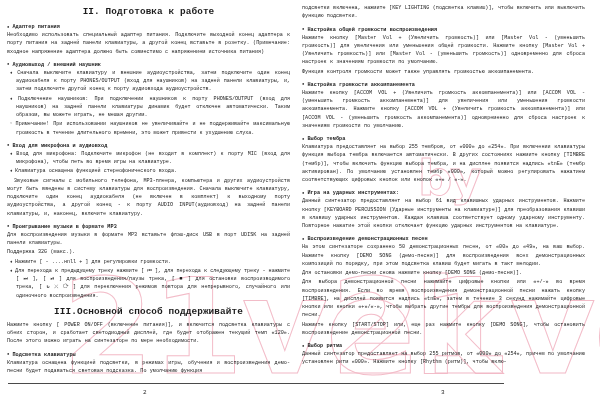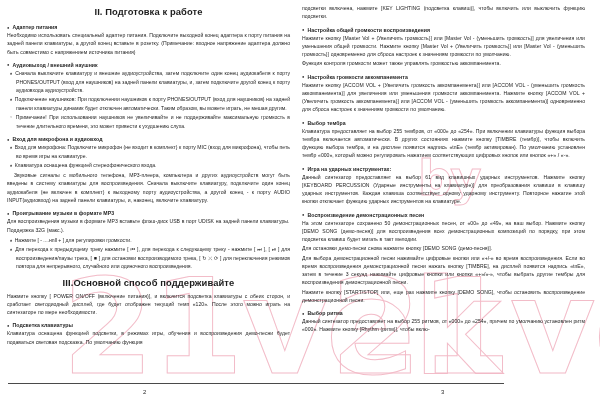--- a/index.html
+++ b/index.html
@@ -23,21 +23,21 @@
     -webkit-text-stroke:1px #f2b9c6;
     letter-spacing:-2px;
     white-space:nowrap;
     opacity:.95;
   }
   #watermark .wm-a{left:62px;top:250px;font-size:132px;}
   #watermark .wm-b{left:330px;top:250px;font-size:132px;}
   #watermark .wm-c{left:418px;top:150px;font-size:48px;}
 
   
-  #page{position:relative;z-index:2;width:512px;height:403px;}
+  #page{position:relative;z-index:2;width:512px;height:403px;font-family:Liberation Mono, monospace;}
 
   .columns{
     display:flex;
     width:600px;
     box-sizing:border-box;
     padding:4px 7px 0 7px;
     gap:12px;
   }
   .col{width:283px;box-sizing:border-box;}
 

